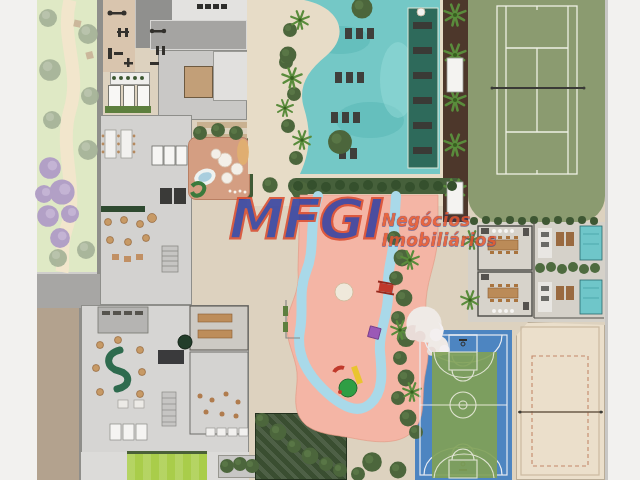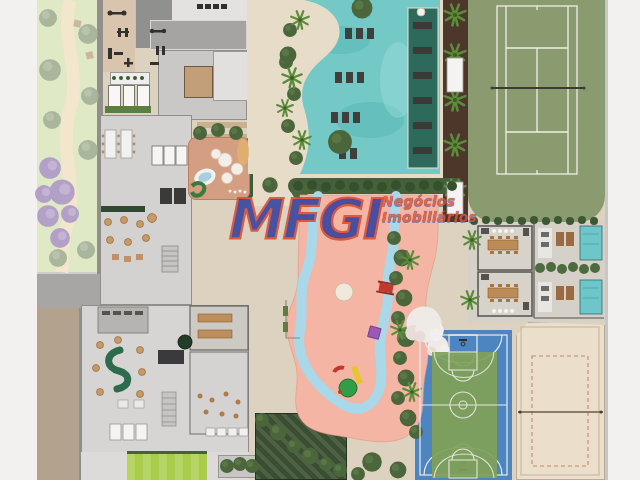--- a/index.html
+++ b/index.html
@@ -40,22 +40,22 @@
     background-image:repeating-linear-gradient(90deg,rgba(255,255,255,.14) 0 8px,rgba(0,0,0,0) 8px 16px);}
   #tree-planter{left:218px;top:455px;width:44px;height:23px;background:#c7c6c4;border:1px solid #97968f;}
   #dark-garden{left:255px;top:413px;width:92px;height:67px;background:#3a4e31;border:1px solid #23311e;
     background-image:repeating-linear-gradient(45deg,rgba(255,255,255,.10) 0 4px,rgba(0,0,0,0) 4px 9px);}
   #right-wall{left:605px;top:0;width:3px;height:480px;background:#c8c7c5;}
   #overlay{left:0;top:0;width:640px;height:480px;pointer-events:none;}
   #watermark{left:224px;top:192px;width:220px;display:flex;gap:5px;align-items:flex-start;opacity:.84;}
   #wm-text{display:flex;flex-direction:row;}
   #wm-brand{font-style:italic;font-weight:800;font-size:56px;line-height:.95;letter-spacing:-2px;
     color:#2b3a9e;-webkit-text-stroke:2.2px #d8482c;}
-  #wm-tagline{font-style:italic;font-weight:700;font-size:14px;letter-spacing:.2px;color:#e4572f;
-    text-shadow:0 0 1px #28368c,0 1px 0 rgba(40,54,140,.55);margin-top:1px;}
+  #wm-tagline{font-style:italic;font-weight:700;font-size:17px;letter-spacing:.2px;color:#e4572f;
+    text-shadow:0 0 1px #28368c,0 1px 0 rgba(40,54,140,.55);margin-top:18px;}
 </style>
 </head>
 <body>
 
 <div id="stage">
   <div class="r" id="plan-base"></div>
   <div class="r" id="park"></div>
   <div class="r" id="park-roof"></div>
   <div class="r" id="tan-building"></div>
   <div class="r" id="park-wall"></div>

